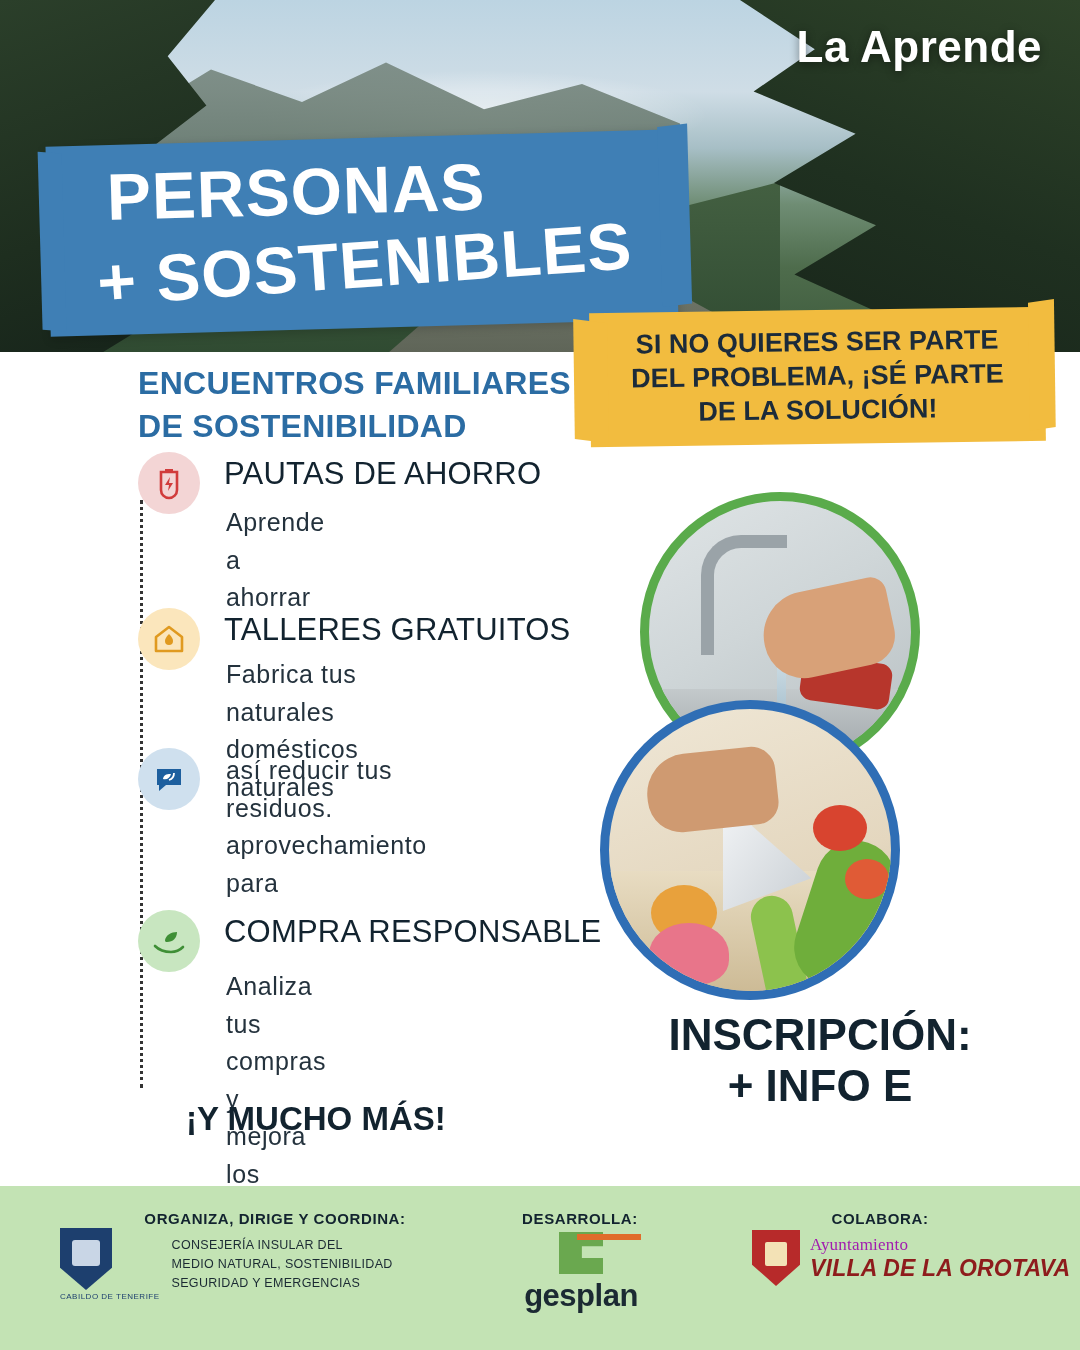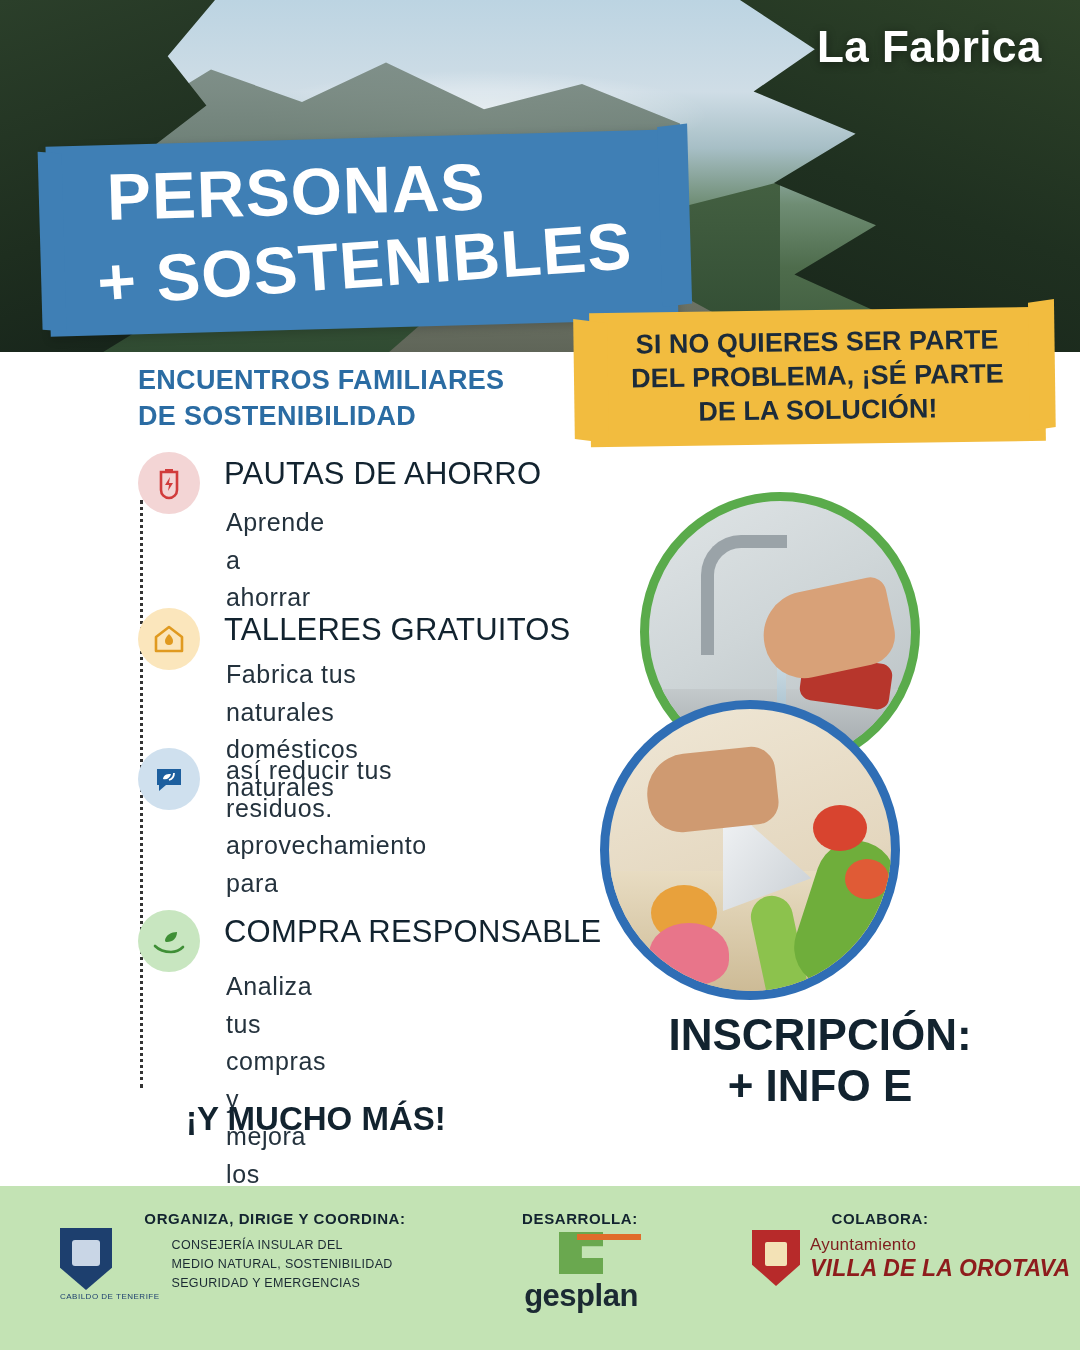--- a/index.html
+++ b/index.html
@@ -110,21 +110,21 @@
   .callout-text {
     position: absolute; inset: 0;
     display: flex; flex-direction: column; align-items: center; justify-content: center;
     color: #1c2b3a; font-weight: bold; font-size: 27px; line-height: 1.25; text-align: center;
     padding: 0 14px;
   }
 
   
   .subtitle {
     position: absolute; left: 138px; top: 362px;
-    color: #2b6ca3; font-weight: bold; font-size: 27px; line-height: 1.35;
+    color: #2b6ca3; font-weight: bold; font-size: 32px; line-height: 1.35;
     letter-spacing: .3px;
   }
 
   
   .timeline-line {
     position: absolute; left: 140px; top: 500px;
     width: 0; height: 588px;
     border-left: 3px dotted #333;
   }
   .item { position: absolute; }
@@ -262,41 +262,41 @@
 
   .ayto { position: absolute; left: 752px; top: 44px; display:flex; align-items:center; gap:10px; }
   .ayto-shield {
     width: 48px; height: 56px; background: #b72a2a;
     clip-path: polygon(0 0, 100% 0, 100% 62%, 50% 100%, 0 62%);
     position: relative;
   }
   .ayto-shield::after {
     content:""; position:absolute; left:13px; top:12px; width:22px; height:24px; background:#f3e2b6; border-radius:2px;
   }
-  .ayto-t1 { font-size: 17px; color: #7f1d1d; letter-spacing: .2px; }
+  .ayto-t1 { font-size: 17px; color: #a21caf; letter-spacing: .2px; font-family: Liberation Serif, serif; }
   .ayto-t2 { font-size: 23px; font-weight: bold; color: #8e1c1c; letter-spacing: .2px; font-style: italic; }
 
   svg { display:block; }
 </style>
 </head>
 <body>
 
 <div class="poster">
 
   <div class="hero">
     <div class="hero-sky"></div>
     <div class="hero-haze"></div>
     <div class="hero-ridge-far"></div>
     <div class="hero-ridge-near"></div>
     <div class="hero-road"></div>
     <div class="hero-tree-left"></div>
     <div class="hero-tree-right"></div>
   </div>
 
-  <div class="brand">La Fabrica</div>
+  <div class="brand">La Aprende</div>
 
   <div class="banner">
     <div class="banner-l1">PERSONAS</div>
     <div class="banner-l2">+ SOSTENIBLES</div>
   </div>
 
   <div class="callout">
     <div class="callout-text">
       <span>SI NO QUIERES SER PARTE</span>
       <span>DEL PROBLEMA, ¡SÉ PARTE</span>

